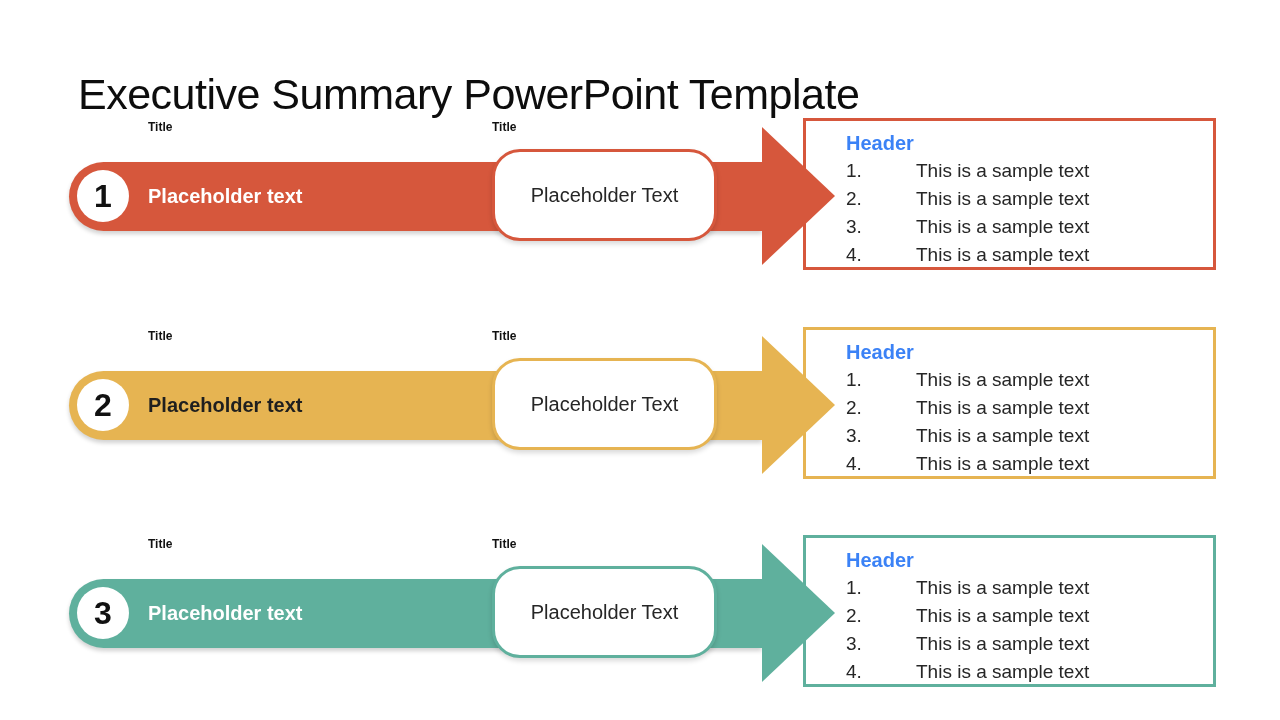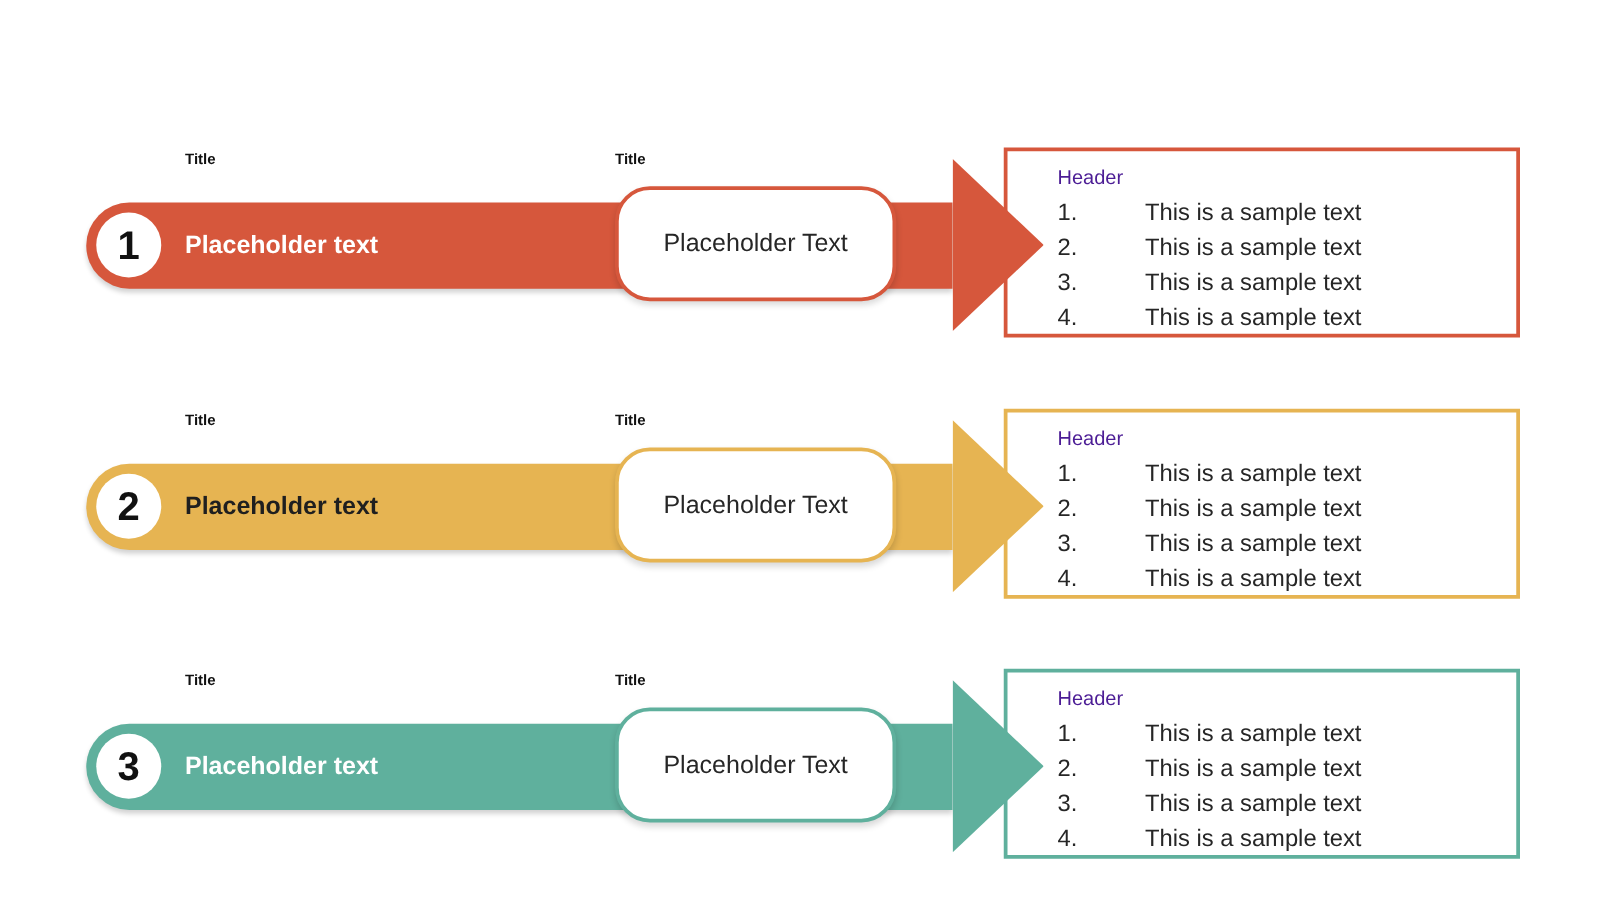--- a/index.html
+++ b/index.html
@@ -56,34 +56,35 @@
     clip-path:polygon(0 0, 100% 50%, 0 100%); z-index:4;
   }
 
   .header-box {
     position:absolute; left:803px; top:0; width:413px; height:152px;
     box-sizing:border-box; background:#ffffff;
     border:3px solid var(--accent); z-index:2;
     padding:9px 10px 0 40px;
   }
   .header-title {
-    font-size:16px; line-height:26px; font-weight:400; color:#4c1d95;
+    font-size:20px; line-height:26px; font-weight:700; color:#3b82f6;
   }
   .header-list { list-style:none; margin:1px 0 0 0; padding:0; }
   .header-list li {
     display:flex; font-size:19px; line-height:28px; color:#262626;
   }
   .li-num  { width:34px; flex:0 0 34px; }
   .li-text { white-space:nowrap;margin-left:36px; }
 </style>
 </head>
 <body>
 
 <div id="stage">
 
+  <h1 class="slide-title">Executive Summary PowerPoint Template</h1>
 
   <section class="row r1" style="--accent: #D6573C; --bar-text: #FFFFFF;">
     <div class="title title-left">Title</div>
     <div class="title title-center">Title</div>
     <div class="bar">
       <span class="bar-label">Placeholder text</span>
     </div>
     <div class="num-circle">
       <span>1</span>
     </div>

